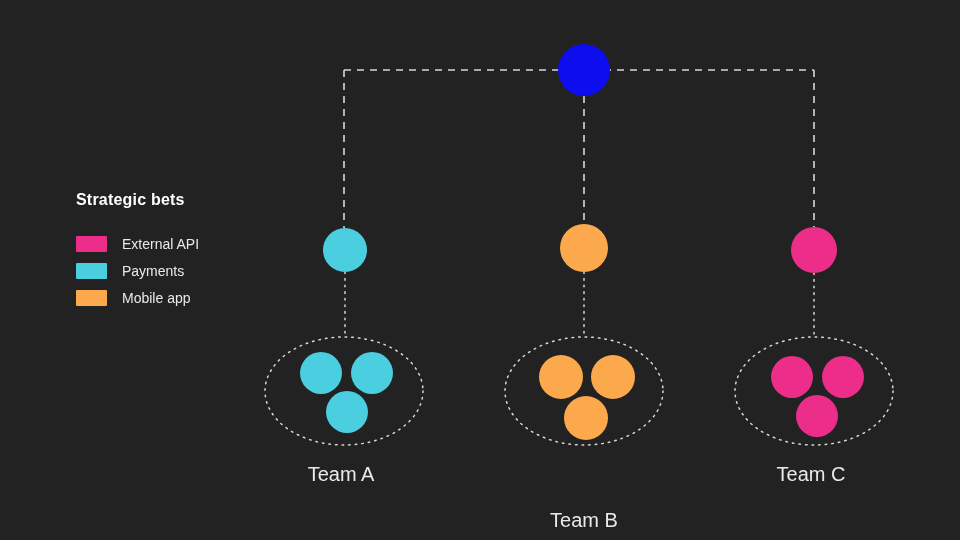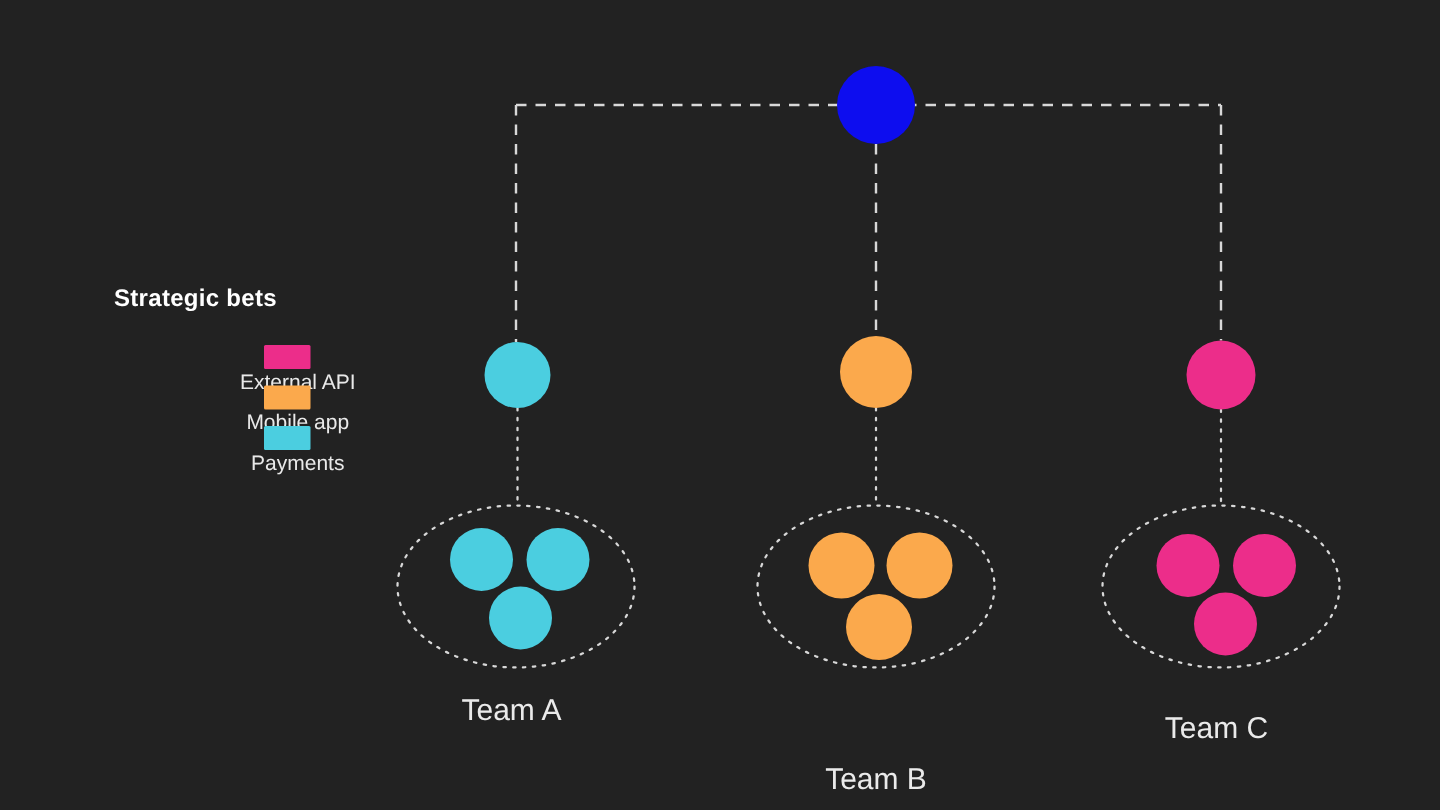--- a/index.html
+++ b/index.html
@@ -36,21 +36,20 @@
     font-weight: bold;
     color: #ffffff;
     letter-spacing: 0.2px;
     margin: 0 0 20px 0;
     line-height: 20px;
   }
   .legend-row {
     display: flex;
     align-items: center;
     height: 27px;
-    flex-direction: column;
   }
   .legend-swatch {
     width: 31px;
     height: 16px;
     flex: 0 0 auto;
     border-radius: 1px;
   }
   .legend-label {
     margin-left: 15px;
     font-size: 14px;
@@ -105,29 +104,29 @@
   </svg>
 
   <div class="legend">
     <div class="legend-title">Strategic bets</div>
     <div id="legend-rows">
         <div class="legend-row">
           <span class="legend-swatch" style="background: rgb(236, 45, 138);"></span>
           <span class="legend-label">External API</span>
         </div>
         <div class="legend-row">
+          <span class="legend-swatch" style="background: rgb(75, 206, 224);"></span>
+          <span class="legend-label">Payments</span>
+        </div>
+        <div class="legend-row">
           <span class="legend-swatch" style="background: rgb(251, 169, 76);"></span>
           <span class="legend-label">Mobile app</span>
-        </div>
-        <div class="legend-row">
-          <span class="legend-swatch" style="background: rgb(75, 206, 224);"></span>
-          <span class="legend-label">Payments</span>
         </div>
       </div>
   </div>
 
   <div id="team-labels">
       <div class="node-label" style="left: 341px; top: 463px;">Team A</div>
       <div class="node-label" style="left: 584px; top: 463px; margin-top: 46px;">Team B</div>
-      <div class="node-label" style="left: 811px; top: 463px; margin-top: 12px;">Team C</div>
+      <div class="node-label" style="left: 811px; top: 463px;">Team C</div>
     </div>
 
 </div>
 
 </body></html>

